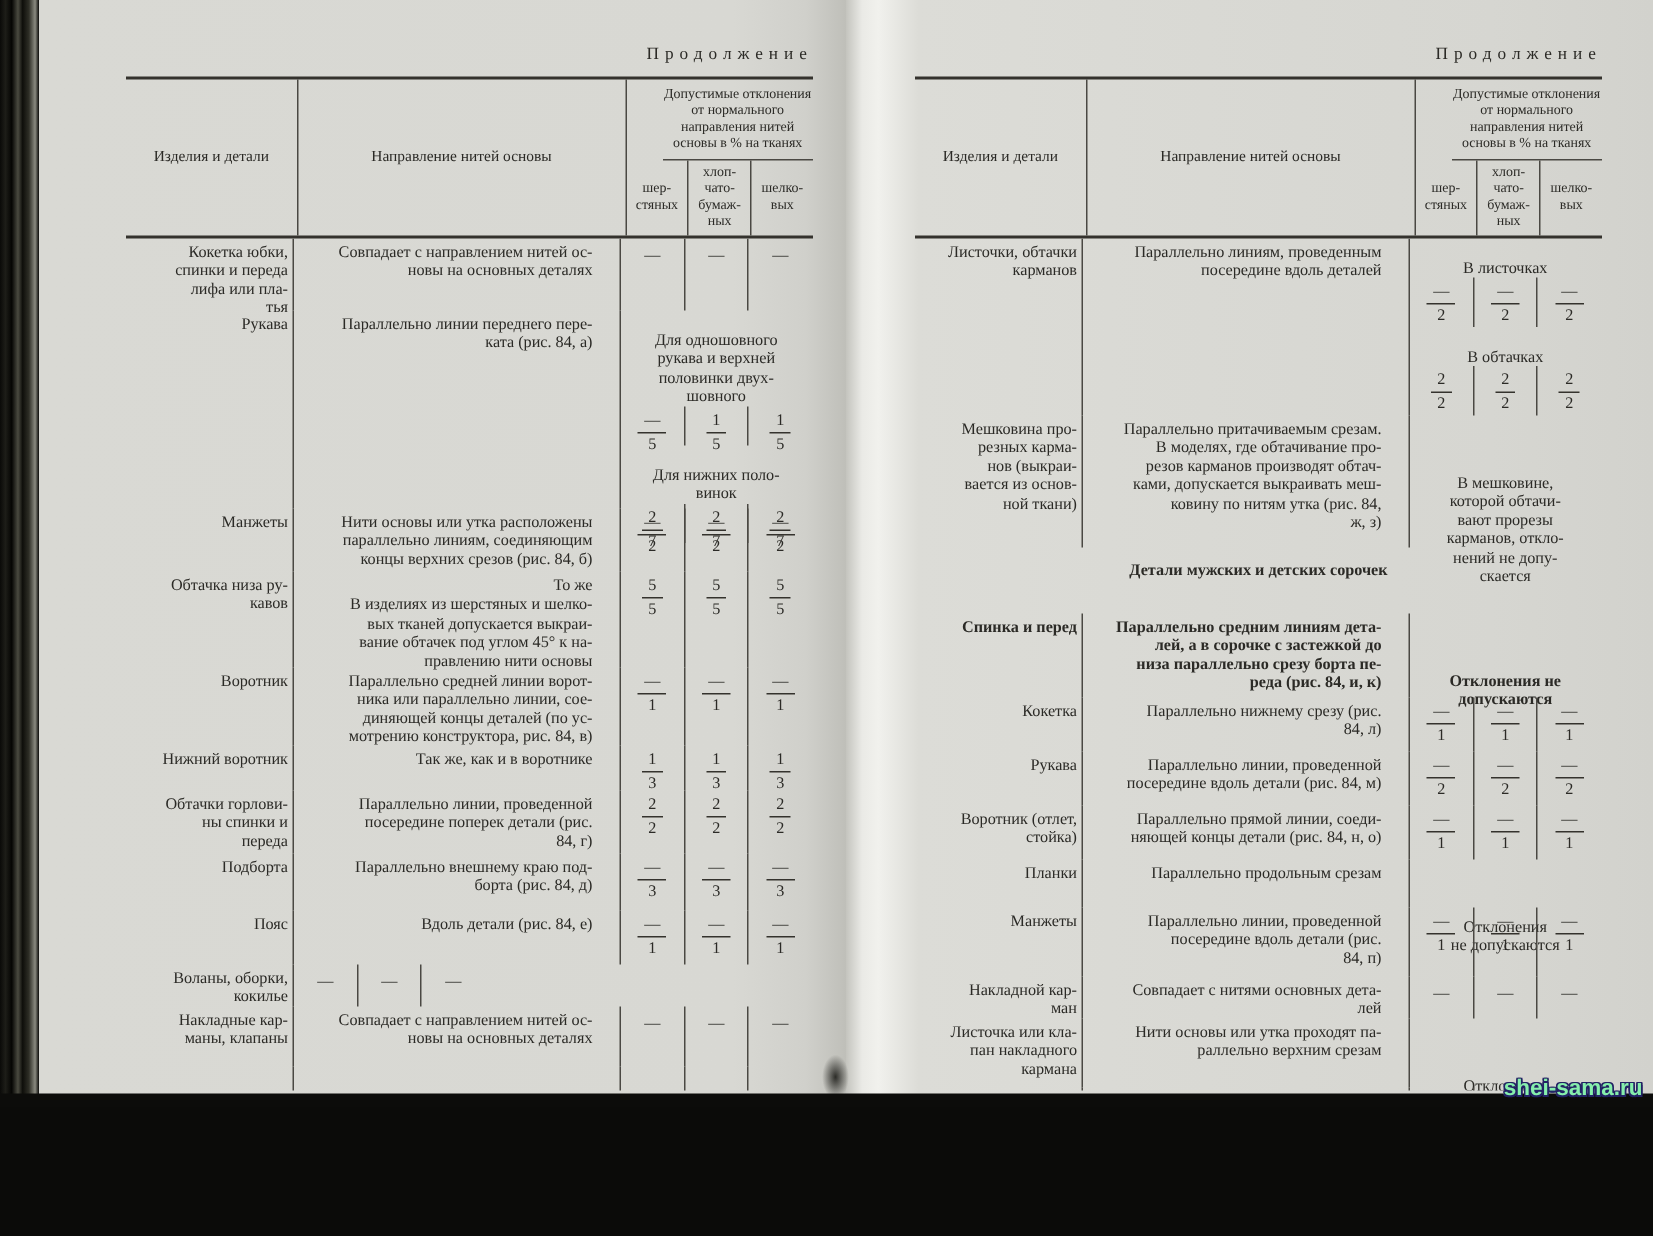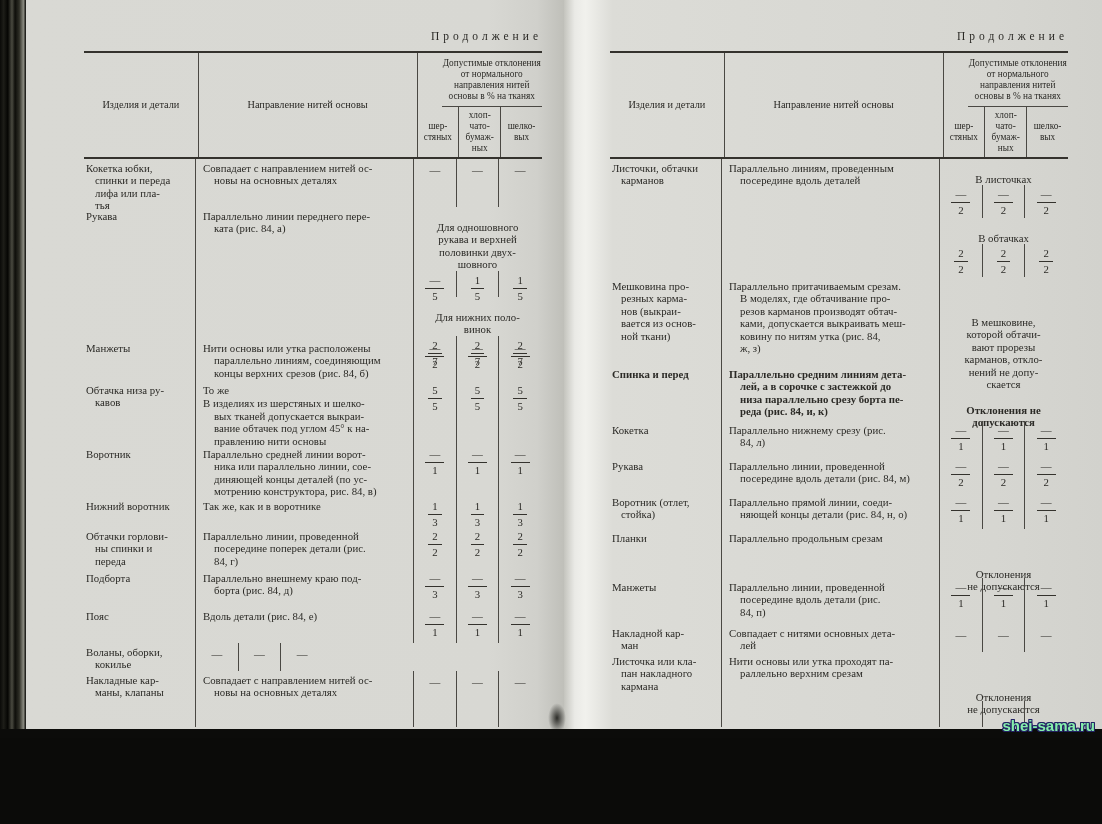--- a/index.html
+++ b/index.html
@@ -25,23 +25,23 @@
   .hspan{text-align:center;line-height:1.18;padding:5px 1px 4px;border-bottom:1px solid #4a4843;margin-left:24px;}
   .hsubs{display:flex;flex:1;}
   .hsub{flex:1;display:flex;align-items:center;justify-content:center;text-align:center;
         white-space:pre-line;line-height:1.18;padding:3px 0;}
   .hsub+.hsub{border-left:1px solid #4a4843;}
   
   .tbody{height:568px;display:flex;flex-direction:column;overflow:hidden;font-size:10.8px;line-height:12.5px;}
   .trow{display:flex;}
   .trow.filler{flex:1;}
   .c1{width:112px;border-right:1px solid #4a4843;padding:3px 3px 0 2px;box-sizing:border-box;}
-  .c2{width:218px;border-right:1px solid #4a4843;padding:3px 5px 0 7px;box-sizing:border-box;}
+  .c2{width:218px;border-right:1px solid #4a4843;padding:3px 18px 0 7px;box-sizing:border-box;}
   .c3{width:127px;display:flex;flex-direction:column;}
-  .hang{white-space:pre-line;text-indent:-9px;padding-left:9px;margin:0;}
+  .hang{white-space:pre-line;text-indent:-9px;padding-left:9px;margin:0;text-align:right;}
   .c2 .hang{text-indent:-11px;padding-left:11px;margin:0 0 1px 0;}
   .vrow{display:flex;flex:1;min-height:26px;}
   .vc{flex:1;display:flex;justify-content:center;align-items:flex-start;padding-top:3px;}
   .vc+.vc{border-left:1px solid #4a4843;}
   .frac{text-align:center;line-height:1;}
   .fnum{display:block;padding:1px 4px 2px;}
   .fden{display:block;border-top:1px solid #34322d;padding:2px 4px 1px;}
   .dashv{line-height:1;padding-top:3px;}
   .vtext{text-align:center;white-space:pre-line;padding:3px 1px 0;margin-top:36px;}
   .vcap{text-align:center;white-space:pre-line;padding-top:14px;}
@@ -544,20 +544,21 @@
               </div>
               <div class="c3">
                 <div class="vtext">В мешковине,
 которой обтачи-
 вают прорезы
 карманов, откло-
 нений не допу-
 скается</div>
               </div>
             </div>
+            <div class="sect" style="min-height: 28px;">Детали мужских и детских сорочек</div>
             <div class="trow" style="min-height: 56px; font-weight: bold;">
               <div class="c1">
                 <div class="hang">Спинка и перед</div>
               </div>
               <div class="c2">
                 <div class="hang">Параллельно средним линиям дета-
 лей, а в сорочке с застежкой до
 низа параллельно срезу борта пе-
 реда (рис. 84, и, к)</div>
               </div>

